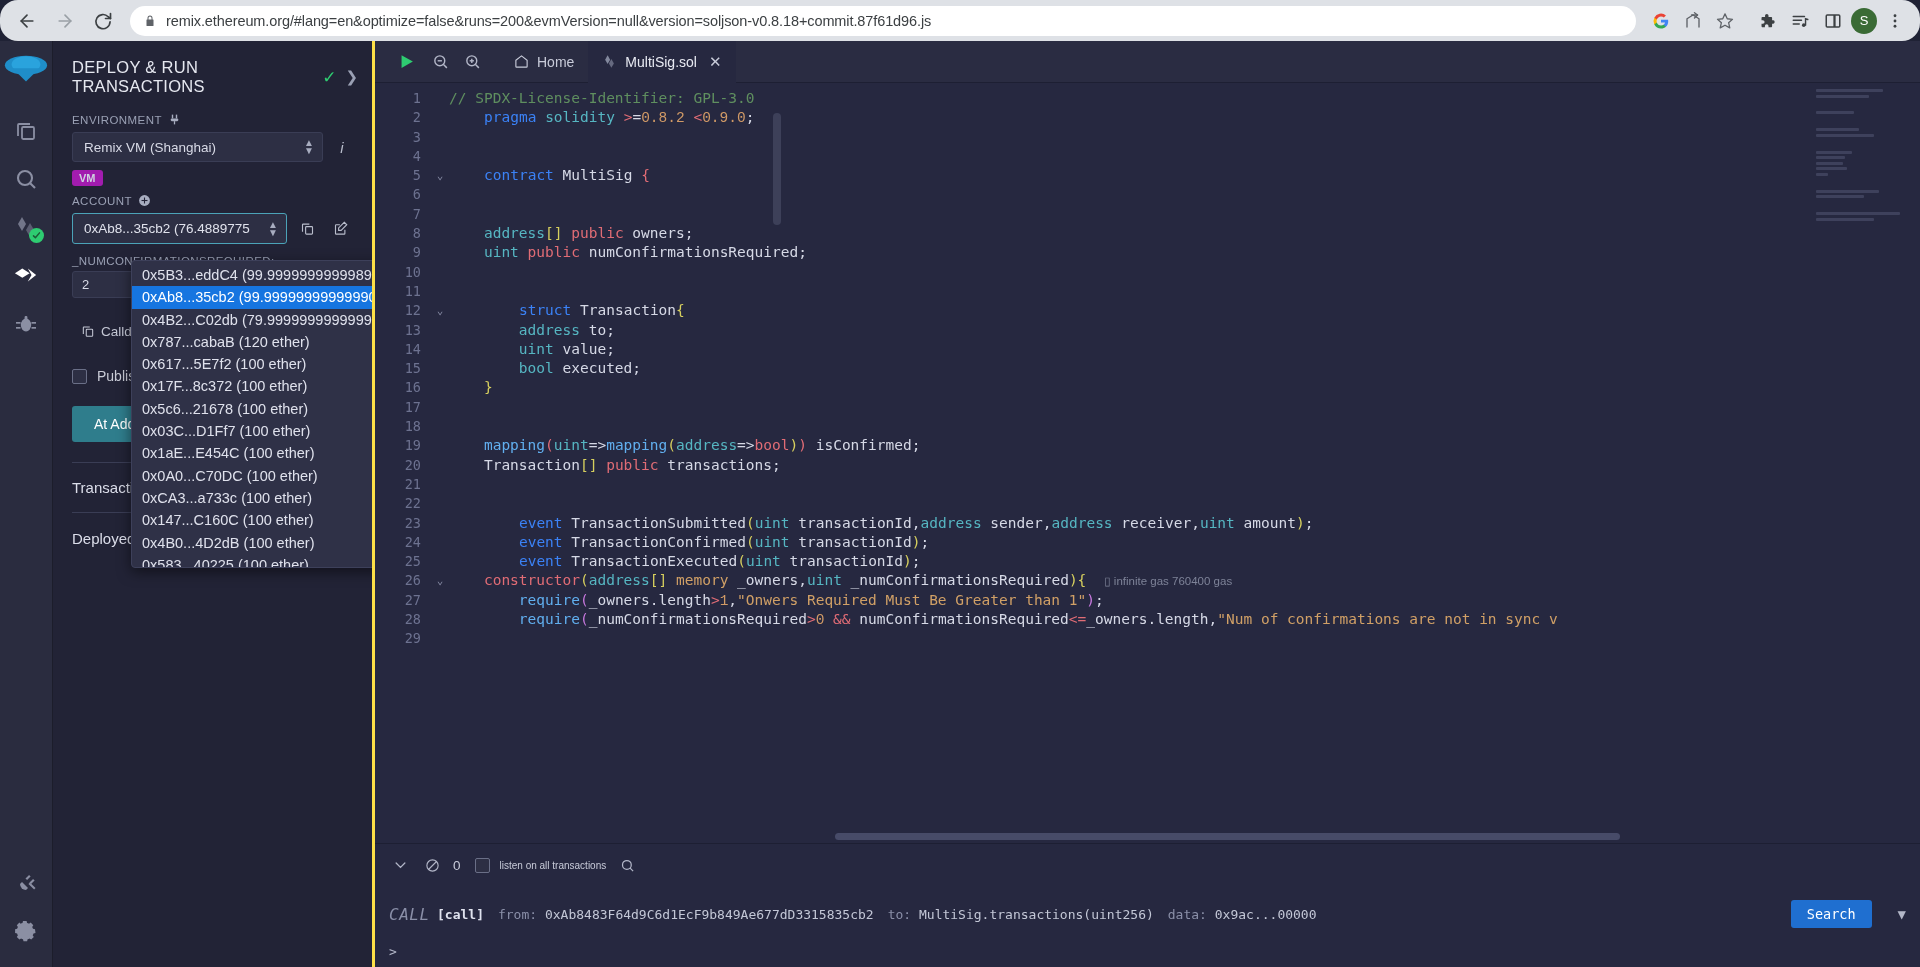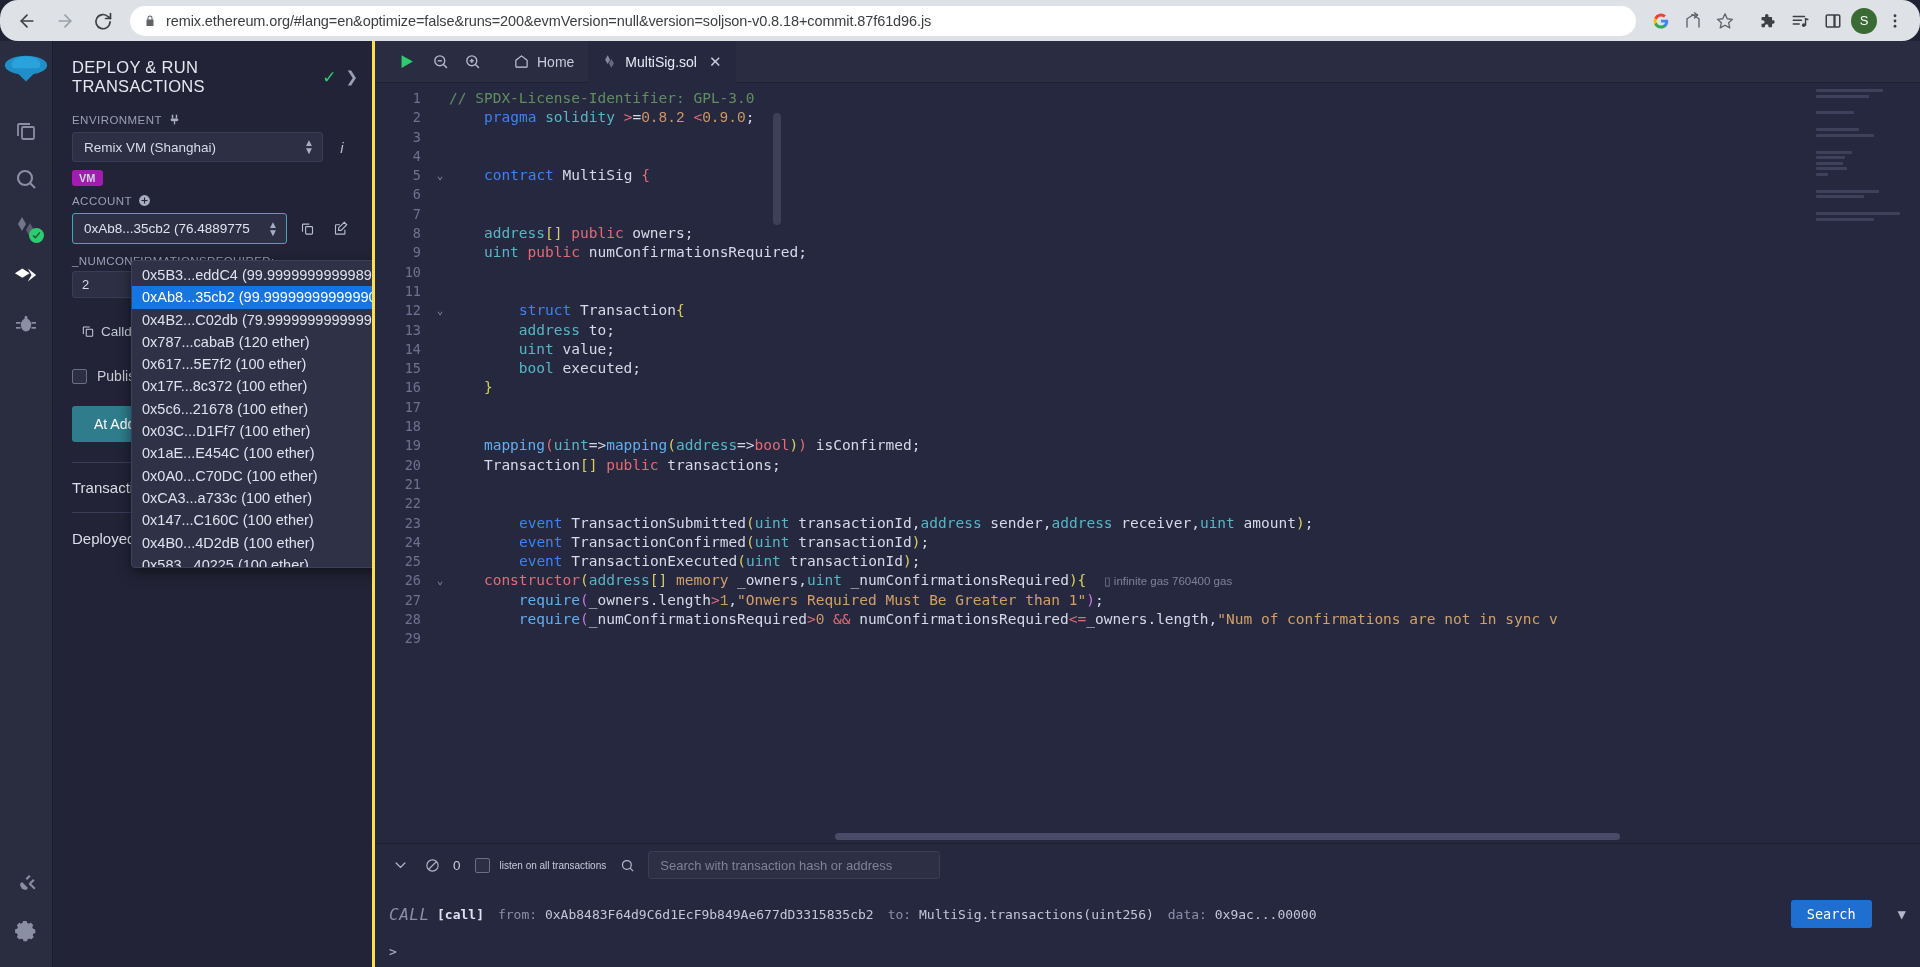--- a/index.html
+++ b/index.html
@@ -623,21 +623,20 @@
         </span>
         <span class="err-count">0</span>
         <span class="cbox"></span>
         <span class="listen-txt">listen on all transactions</span>
         <span class="tbi">
           <svg viewBox="0 0 24 24" fill="none" stroke="currentColor" stroke-width="2">
               <circle cx="11" cy="11" r="7"></circle>
               <line x1="16.2" y1="16.2" x2="21" y2="21"></line>
             </svg>
         </span>
-        <span class="term-search">Search with transaction hash or address</span>
       </div>
 
       <div class="term-body">
         <div class="log-row">
           <span class="log-tag">CALL</span>
           <span class="log-call">[call]</span>
           <span>
             <span class="log-k">from:</span>
             <span>0xAb8483F64d9C6d1EcF9b849Ae677dD3315835cb2</span>
           </span>

